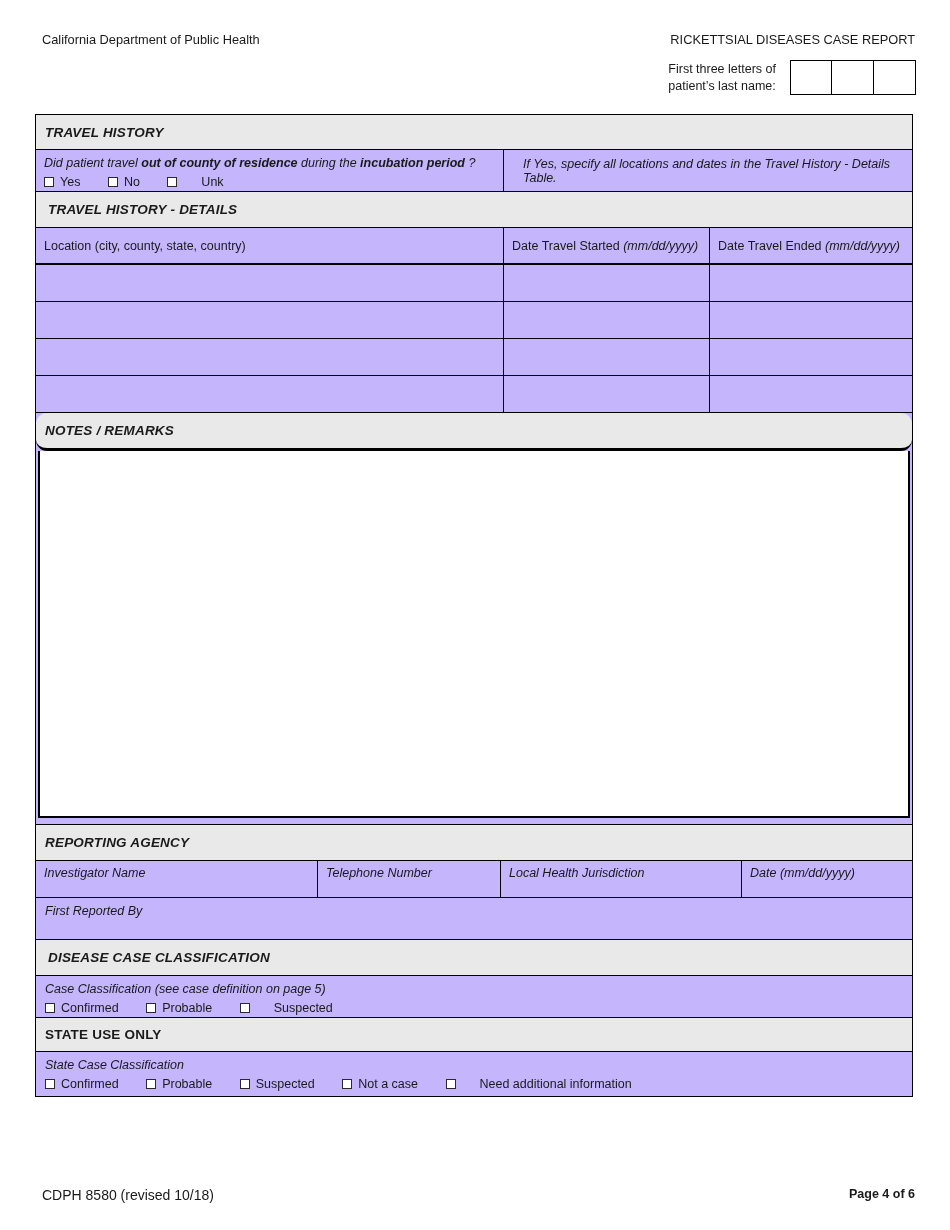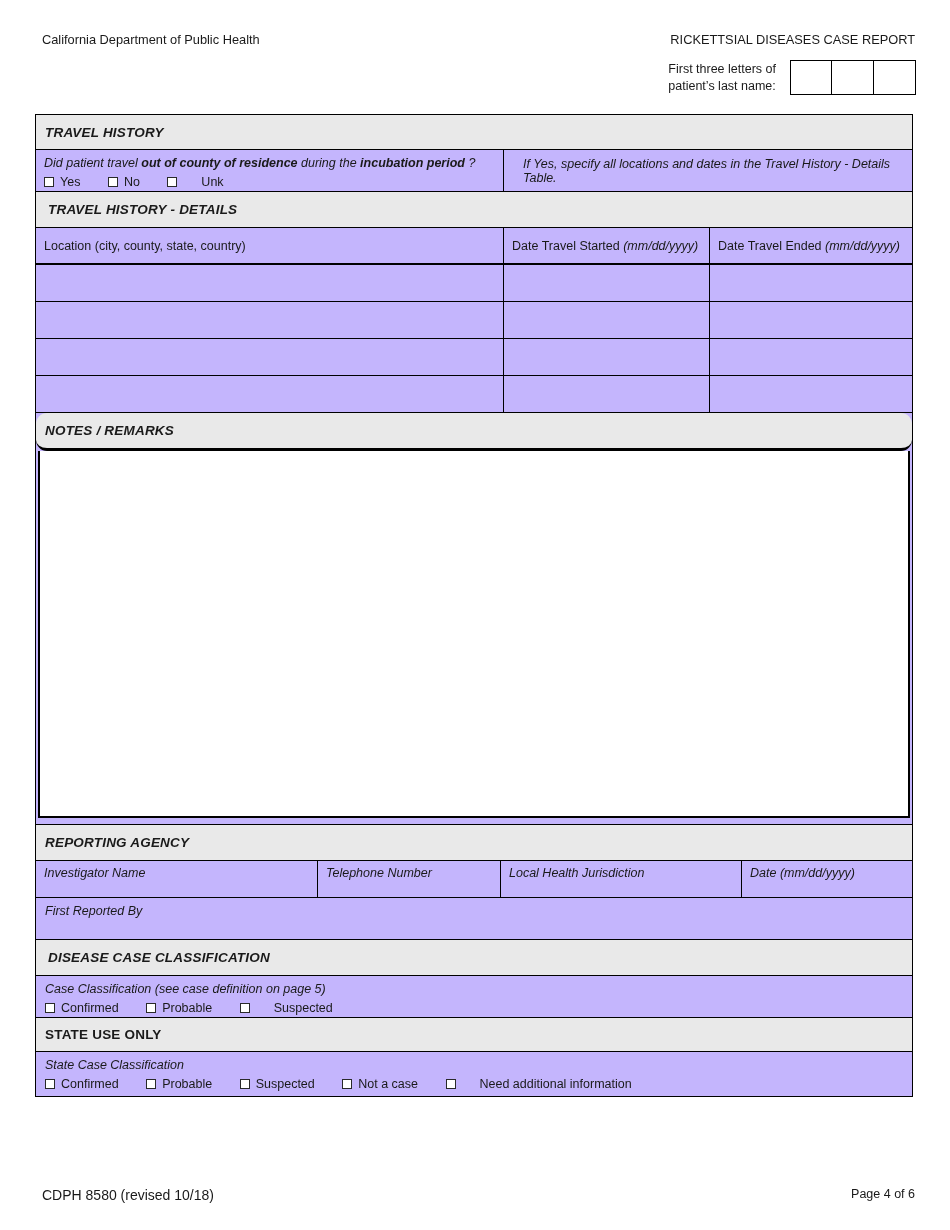--- a/index.html
+++ b/index.html
@@ -62,21 +62,21 @@
   .ra-row .cell { font-style:italic; padding-top:5px; }
   .ra1{width:281px;} .ra2{width:241px;} .ra3{width:183px;} .ra4{flex:1;}
 
   .two-line { display:block; padding:5px 9px; }
   .tl-label { font-style:italic; display:block; margin-top:1px; }
   .tl-opts  { margin-top:5px; }
 
   .blank-line { display:inline-block; width:150px; border-bottom:1px solid #444; height:12px; margin-left:1px; vertical-align:-2px; }
 
   .ftr-left  { position:absolute; left:42px;  top:1187px; font-size:14px; }
-  .ftr-right { position:absolute; right:35px; top:1187px; font-size:12.5px; }
+  .ftr-right { position:absolute; right:35px; top:1187px; font-size:12.5px;font-weight:bold; }
 </style>
 </head>
 <body>
 
 <div class="hdr-left">California Department of Public Health</div>
 <div class="hdr-right">RICKETTSIAL DISEASES CASE REPORT</div>
 
 <div class="lastname-label">
   <span>First three letters of</span><br>
   <span>patient’s last name:</span>

